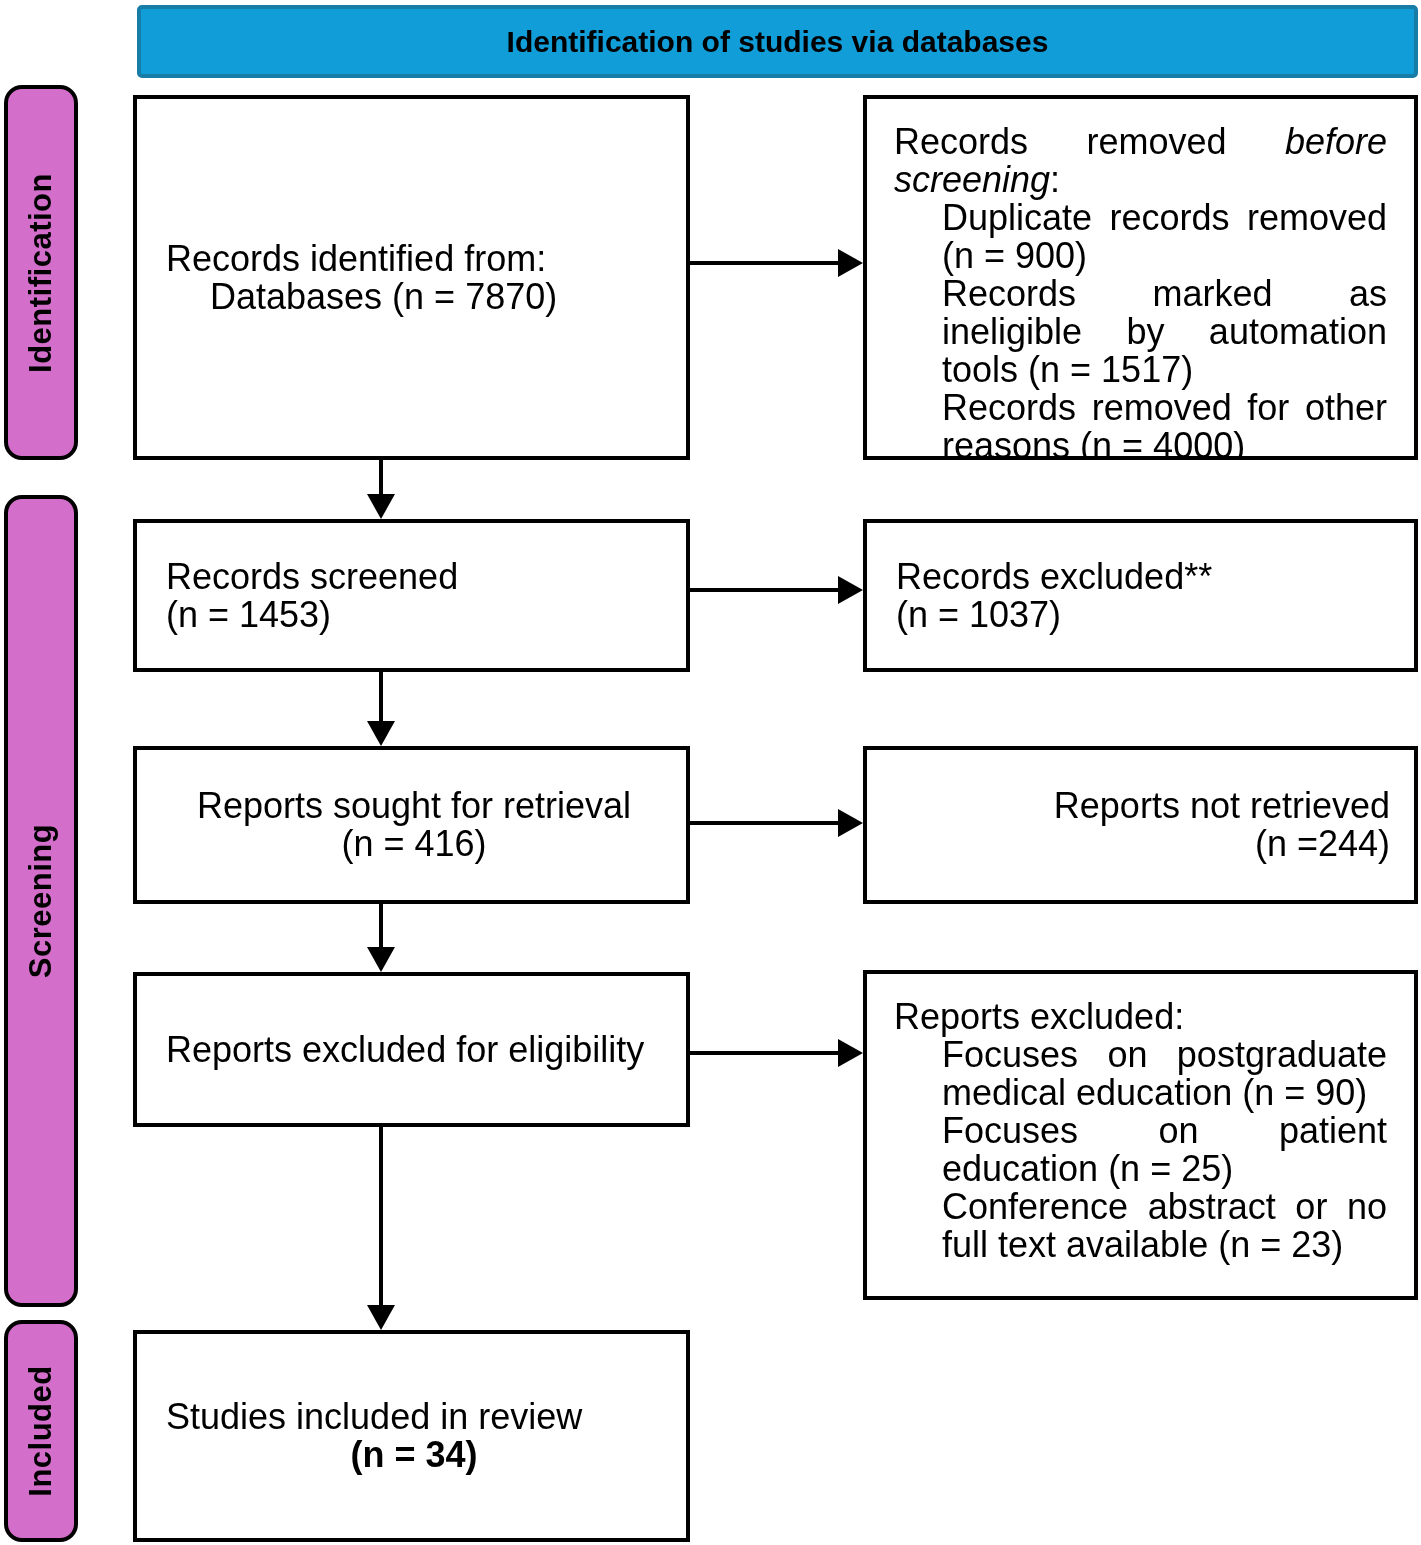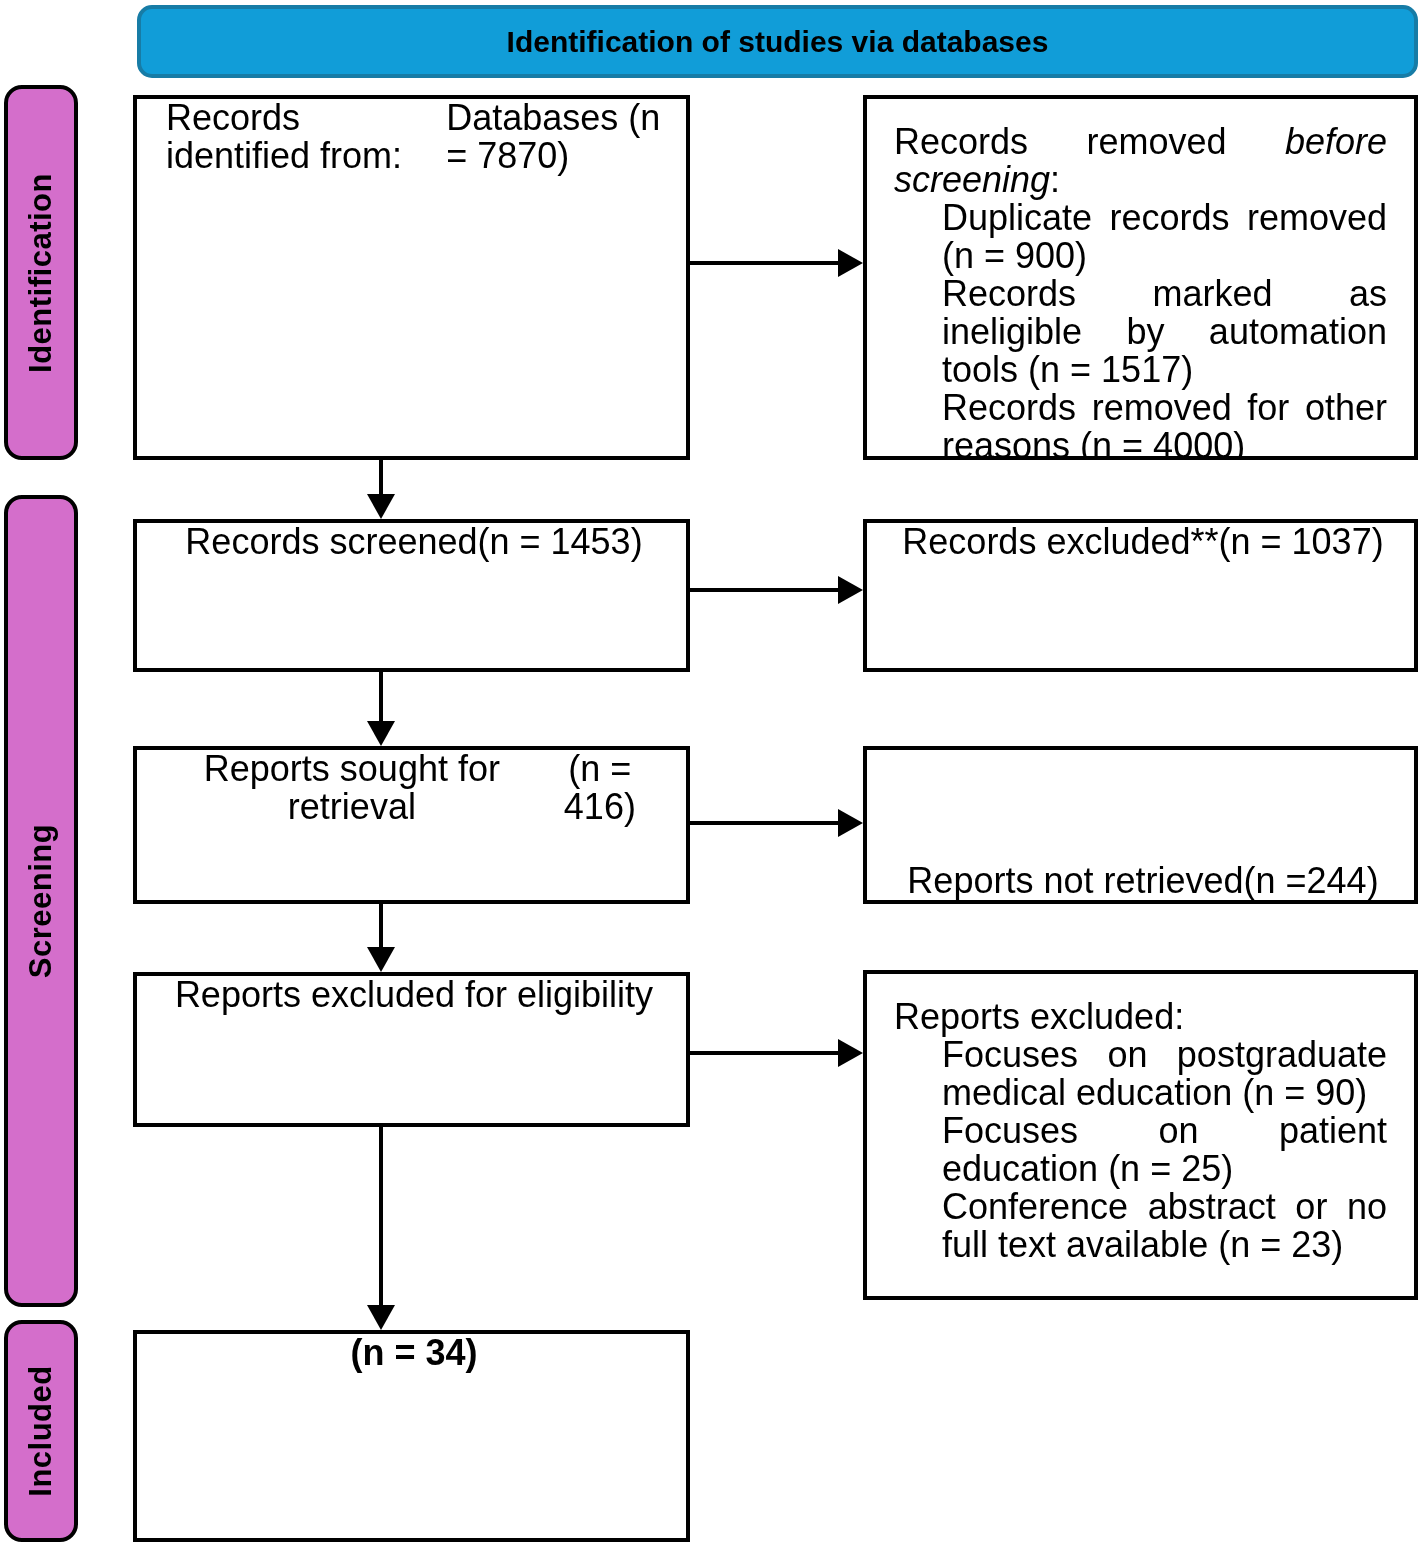--- a/index.html
+++ b/index.html
@@ -13,21 +13,21 @@
     overflow: hidden;
   }
   
   .banner {
     position: absolute;
     left: 137px; top: 5px;
     width: 1281px; height: 73px;
     box-sizing: border-box;
     background: var(--banner-bg, #119dd8);
     border: 4px solid var(--banner-border, #177ca6);
-    border-radius: 15px;
+    border-radius: 5px;
     display: flex; align-items: center; justify-content: center;
     font-weight: bold; font-size: 30px;
   }
   
   .stage {
     position: absolute;
     left: 4px; width: 74px;
     box-sizing: border-box;
     background: var(--stage-bg, #d46ecb);
     border: 4px solid #000000;
@@ -58,21 +58,21 @@
   .col-right { left: 863px; width: 555px; }
   .b-l1 { top: 95px;   height: 365px; }
   .b-l2 { top: 519px;  height: 153px; }
   .b-l3 { top: 746px;  height: 158px; text-align: center; }
   .b-l4 { top: 972px;  height: 155px; }
   .b-l5 { top: 1330px; height: 212px; }
   .b-r1 { top: 95px;   height: 365px; }
   .b-r2 { top: 519px;  height: 153px; }
   .b-r3 { top: 746px;  height: 158px; align-items: flex-end; }
   .b-r4 { top: 970px;  height: 330px; }
-  .vcenter { display: flex; justify-content: center; }
+  .vcenter { display: flex; flex-direction: column; justify-content: center; }
   .pad-side { padding-left: 29px; padding-right: 24px; }
   .pad-top  { padding: 24px 27px 10px 27px; }
   .indent2  { margin-left: 44px; }
   .hang-item { margin-left: 48px; }
   .justify { text-align: justify; }
   .bold { font-weight: bold; text-align: center; }
   .italic { font-style: italic; }
   
   .hline { position: absolute; height: 4px; background: #000000; }
   .vline { position: absolute; width: 4px;  background: #000000; }
@@ -121,20 +121,21 @@
   <div class="box col-left b-l3 vcenter pad-side">
     <div>Reports sought for retrieval</div>
     <div>(n = 416)</div>
   </div>
 
   <div class="box col-left b-l4 vcenter pad-side">
     <div>Reports excluded for eligibility</div>
   </div>
 
   <div class="box col-left b-l5 vcenter pad-side">
+    <div>Studies included in review</div>
     <div class="bold">(n = 34)</div>
   </div>
 
   <div class="box col-right b-r1 pad-top">
     <div class="justify"><span>Records removed </span><span class="italic">before screening</span><span>:</span></div>
     <div class="hang-item justify">Duplicate records removed (n = 900)</div>
     <div class="hang-item justify">Records marked as ineligible by automation tools (n = 1517)</div>
     <div class="hang-item justify">Records removed for other reasons (n = 4000)</div>
   </div>
 

